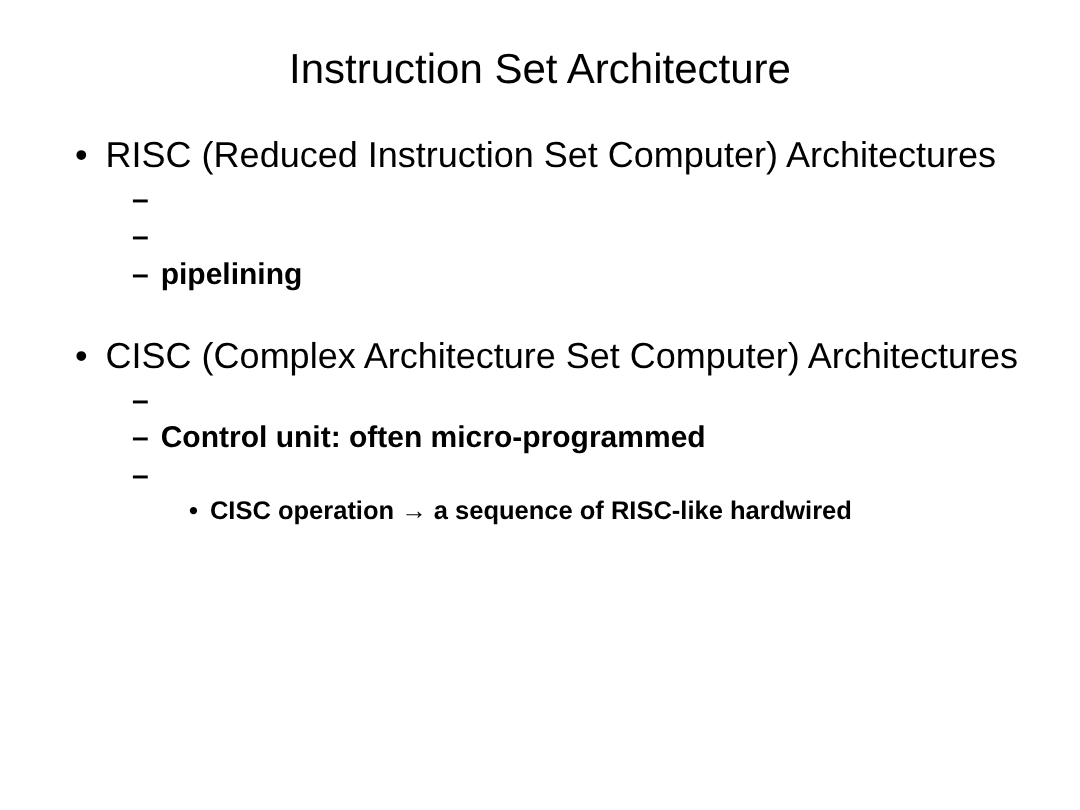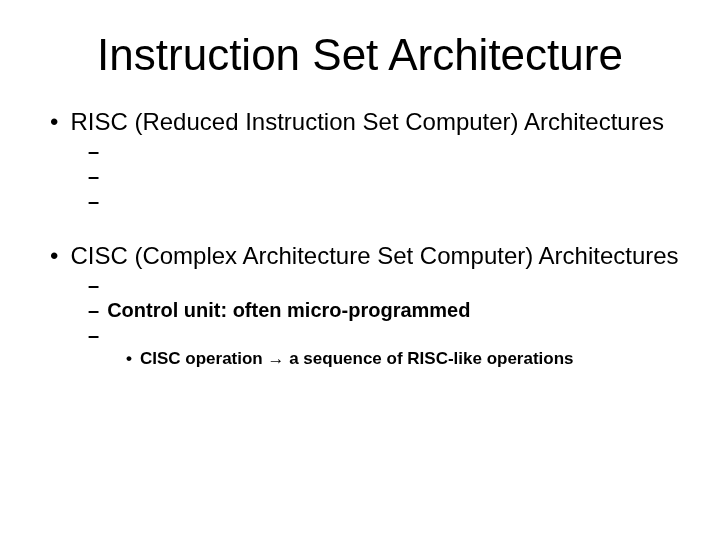--- a/index.html
+++ b/index.html
@@ -10,21 +10,21 @@
     body {
       width: 720px;
       height: 540px;
       background: #ffffff;
       font-family: Arial, Helvetica, sans-serif;
       color: #000000;
       padding: 30px 30px 30px 30px;
       overflow: hidden;
     }
     .title {
-      font-size: 44px;
+      font-size: 28px;
       font-weight: 400;
       text-align: center;
       margin-bottom: 28px;
       margin-left: 30px;
       margin-right: 30px;
     }
     .bullet-l1 {
       font-size: 24px;
       font-weight: 400;
       margin-left: 20px;
@@ -75,20 +75,21 @@
   <span>RISC (Reduced Instruction Set Computer) Architectures</span>
 </div>
 <div class="bullet-l2">
   <span class="marker">–</span>
 </div>
 <div class="bullet-l2">
   <span class="marker">–</span>
 </div>
 <div class="bullet-l2">
   <span class="marker">–</span>
+  <span>pipelining</span>
 </div>
 
 <div class="section-gap"></div>
 
 <div class="bullet-l1">
   <span class="marker">•</span>
   <span>CISC (Complex Architecture Set Computer) Architectures</span>
 </div>
 <div class="bullet-l2">
   <span class="marker">–</span>
@@ -96,15 +97,15 @@
 <div class="bullet-l2">
   <span class="marker">–</span>
   <span>Control unit: often micro-programmed</span>
 </div>
 <div class="bullet-l2">
   <span class="marker">–</span>
 </div>
 <div class="bullet-l3">
   <span class="marker">•</span>
   <span>
-    <span>CISC operation </span><span class="arrow">→</span><span> a sequence of RISC-like operations</span>
+    <span>CISC operation </span><span class="arrow">→</span><span> a sequence of RISC-like hardwired</span>
   </span>
 </div>
 
 </body></html>

